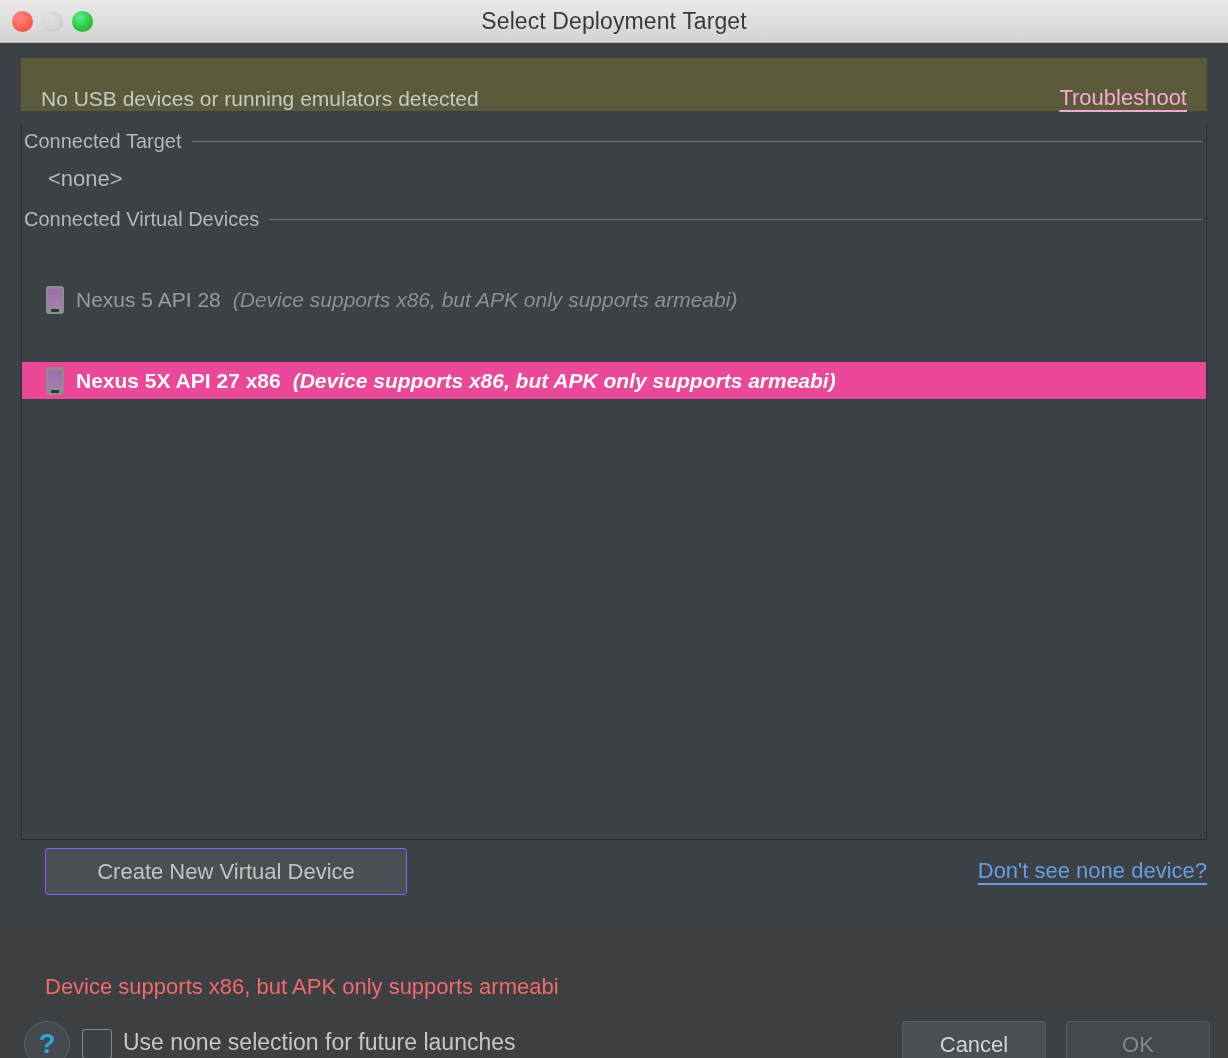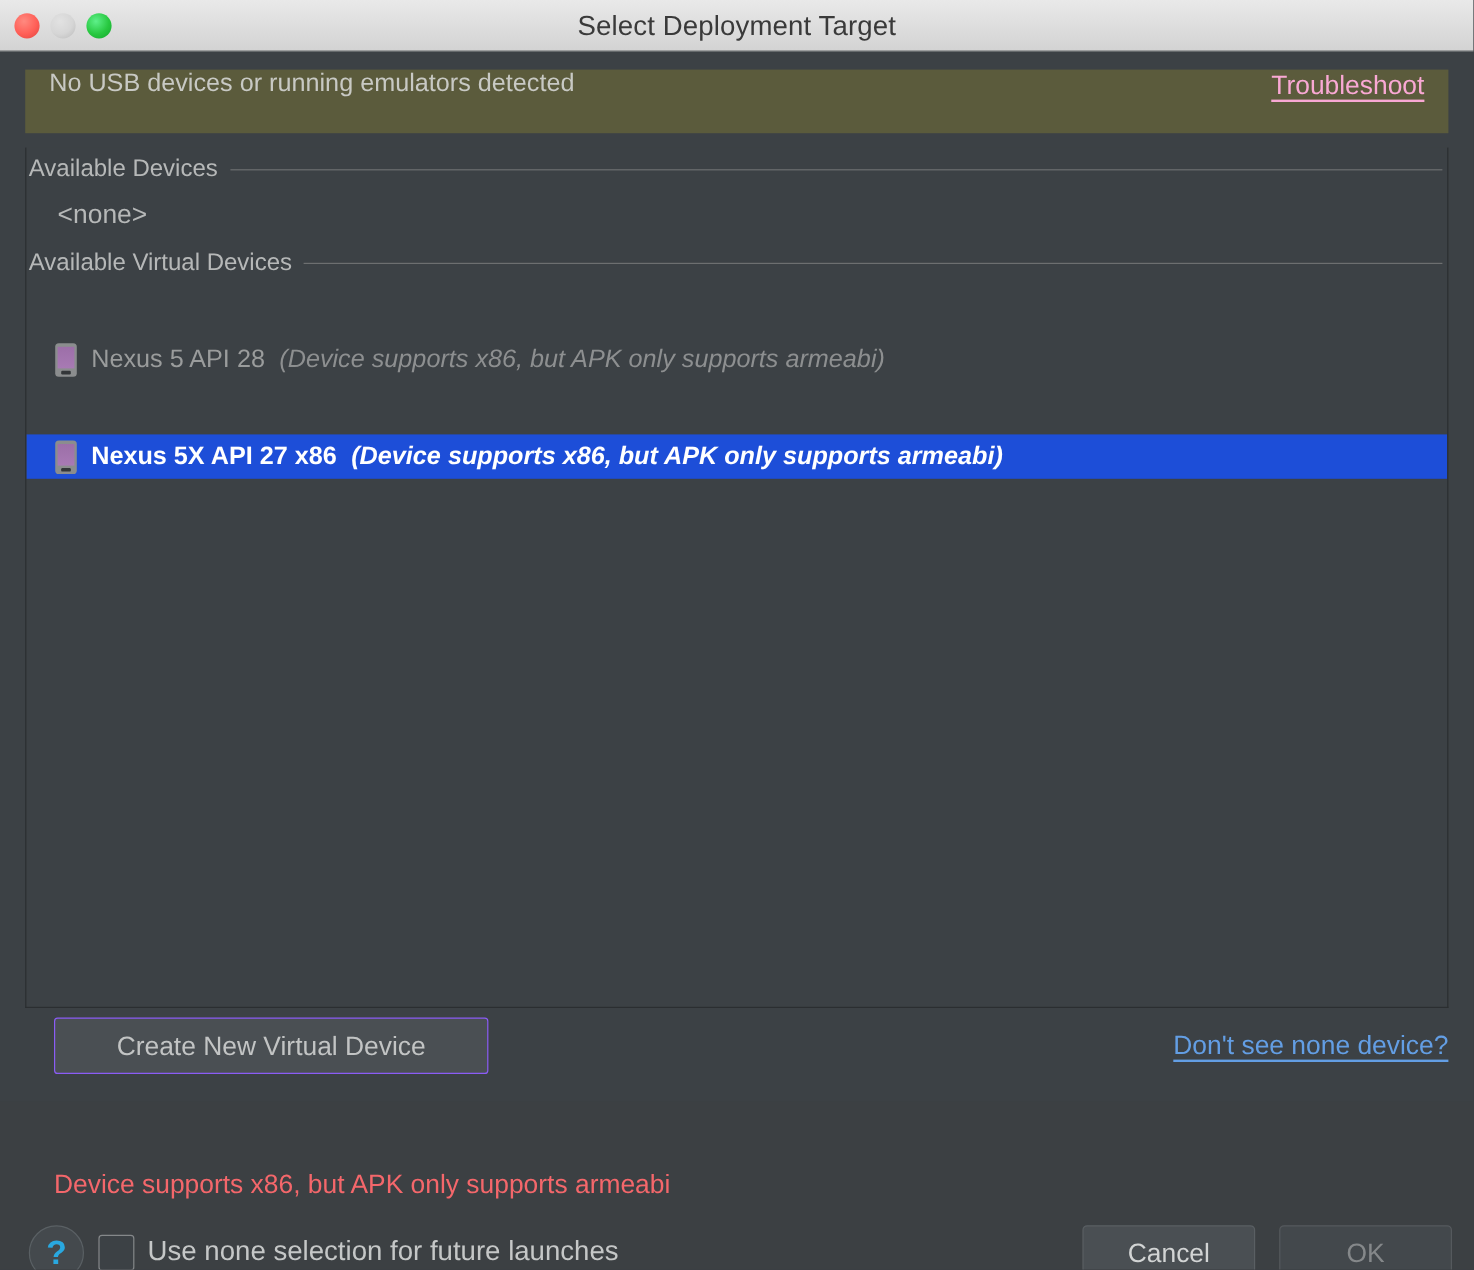--- a/index.html
+++ b/index.html
@@ -72,21 +72,21 @@
 
   
   #warning-banner {
     position: absolute;
     left: 21px;
     top: 15px;
     width: 1186px;
     height: 53px;
     background: #5b5b3c;
     display: flex;
-    align-items: flex-start;
+    align-items: flex-end;
     justify-content: space-between;
     padding: 0 20px;
     box-sizing: border-box;
   }
   #warning-text {
     font-size: 21px;
     color: #c8c9c4;
   }
   #troubleshoot-link {
     font-size: 22px;
@@ -139,21 +139,21 @@
     display: flex;
     align-items: center;
     gap: 12px;
     height: 37px;
     padding-left: 24px;
     box-sizing: border-box;
     cursor: default;
     margin-top: 44px;
   }
   .device-row.selected {
-    background: #1d4ed8;
+    background: #ec4899;
   }
   .device-name {
     font-size: 21px;
     color: #9a9c9c;
     white-space: nowrap;
   }
   .device-note {
     font-size: 21px;
     font-style: italic;
     color: #8d8f90;
@@ -332,27 +332,27 @@
   <div id="dialog-body">
 
     <div id="warning-banner">
       <span id="warning-text">No USB devices or running emulators detected</span>
       <span id="troubleshoot-link">Troubleshoot</span>
     </div>
 
     <div id="device-list-panel">
 
       <div class="group-header">
-        <span class="group-label">Available Devices</span>
+        <span class="group-label">Connected Target</span>
         <span class="group-rule"></span>
       </div>
       <div class="none-row">&lt;none&gt;</div>
 
       <div class="group-header">
-        <span class="group-label">Available Virtual Devices</span>
+        <span class="group-label">Connected Virtual Devices</span>
         <span class="group-rule"></span>
       </div>
 
       <div class="device-row">
         <span class="phone-icon">
           <span class="screen"></span>
           <span class="home"></span>
         </span>
         <span class="device-name">Nexus 5 API 28</span>
         <span class="device-note">(Device supports x86, but APK only supports armeabi)</span>

